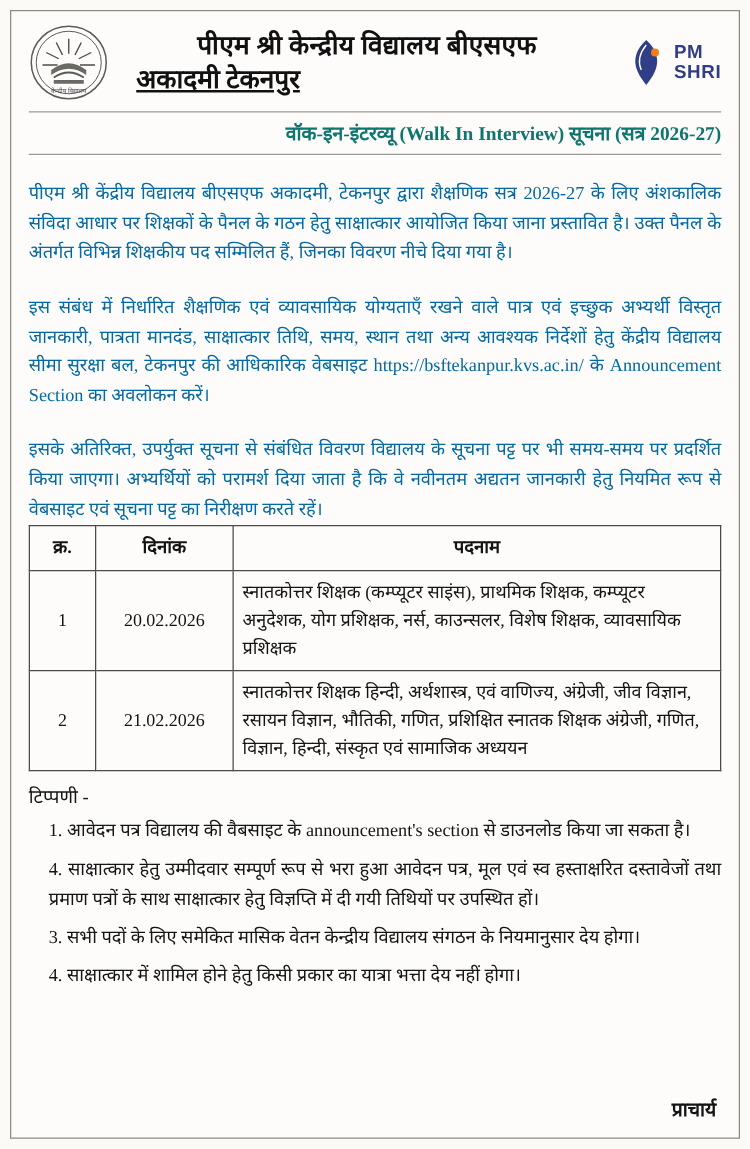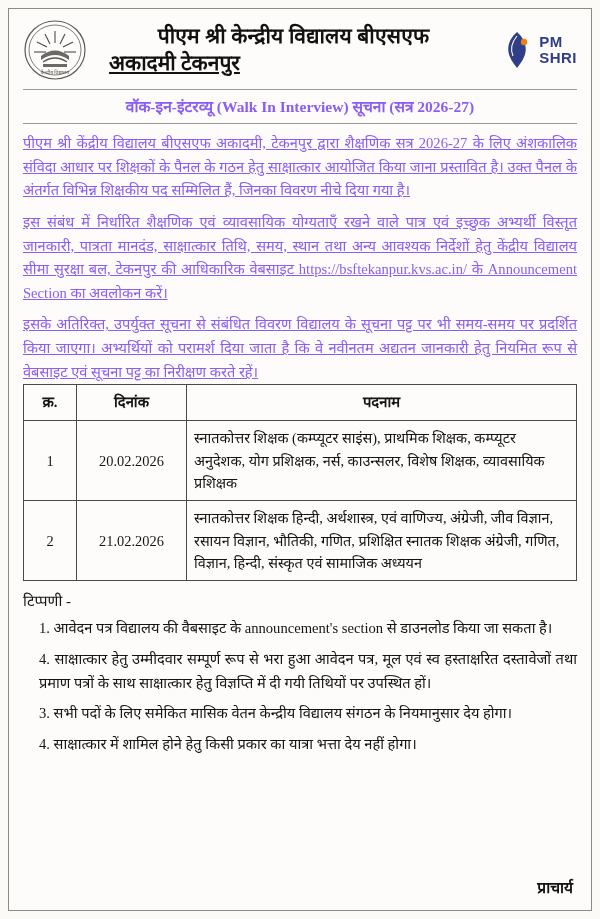--- a/index.html
+++ b/index.html
@@ -80,34 +80,33 @@
     color: #2f3e86;
     line-height: 1.05;
     letter-spacing: .5px;
   }
   .hr {
     border: none;
     border-top: 1px solid #9a9a95;
     margin: 6px 0 5px 0;
   }
   .subtitle {
-    text-align: center;
+    text-align: right;
     font-size: 15.5px;
     font-weight: bold;
-    color: #8b5cf6;
+    color: #0f766e;
     margin: 1px 0 2px 0;
   }
   
   .para {
     font-size: 14.6px;
     line-height: 1.62;
-    color: #8b5cf6;
+    color: #0369a1;
     text-align: justify;
-    margin: 8px 0 0 0;
-    text-decoration: underline;
+    margin: 20px 0 0 0;
   }
   
   table.tbl {
     width: 100%;
     border-collapse: collapse;
     margin-bottom: 6px;
   }
   table.tbl th, table.tbl td {
     border: 1px solid #4a4a48;
     padding: 6px 7px;

